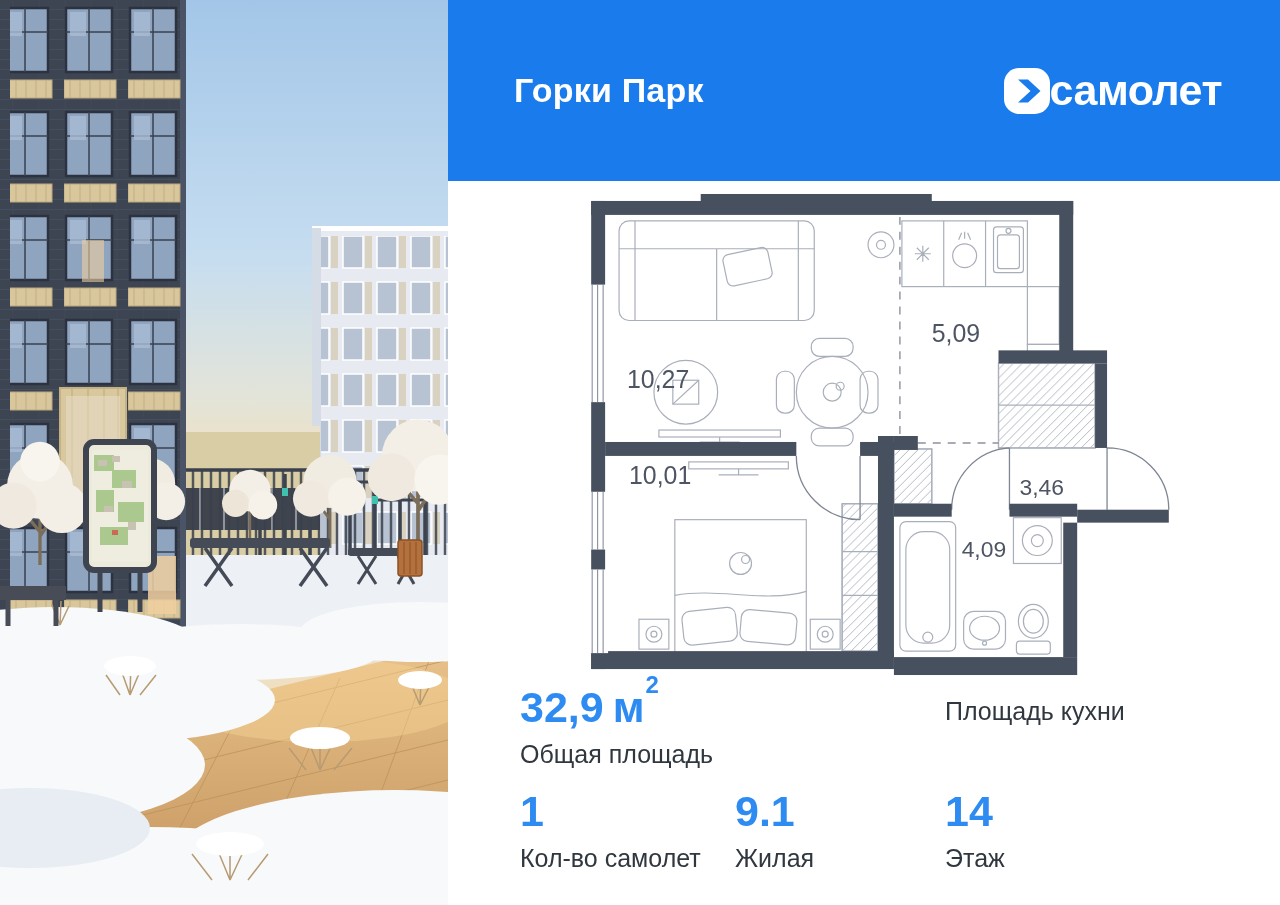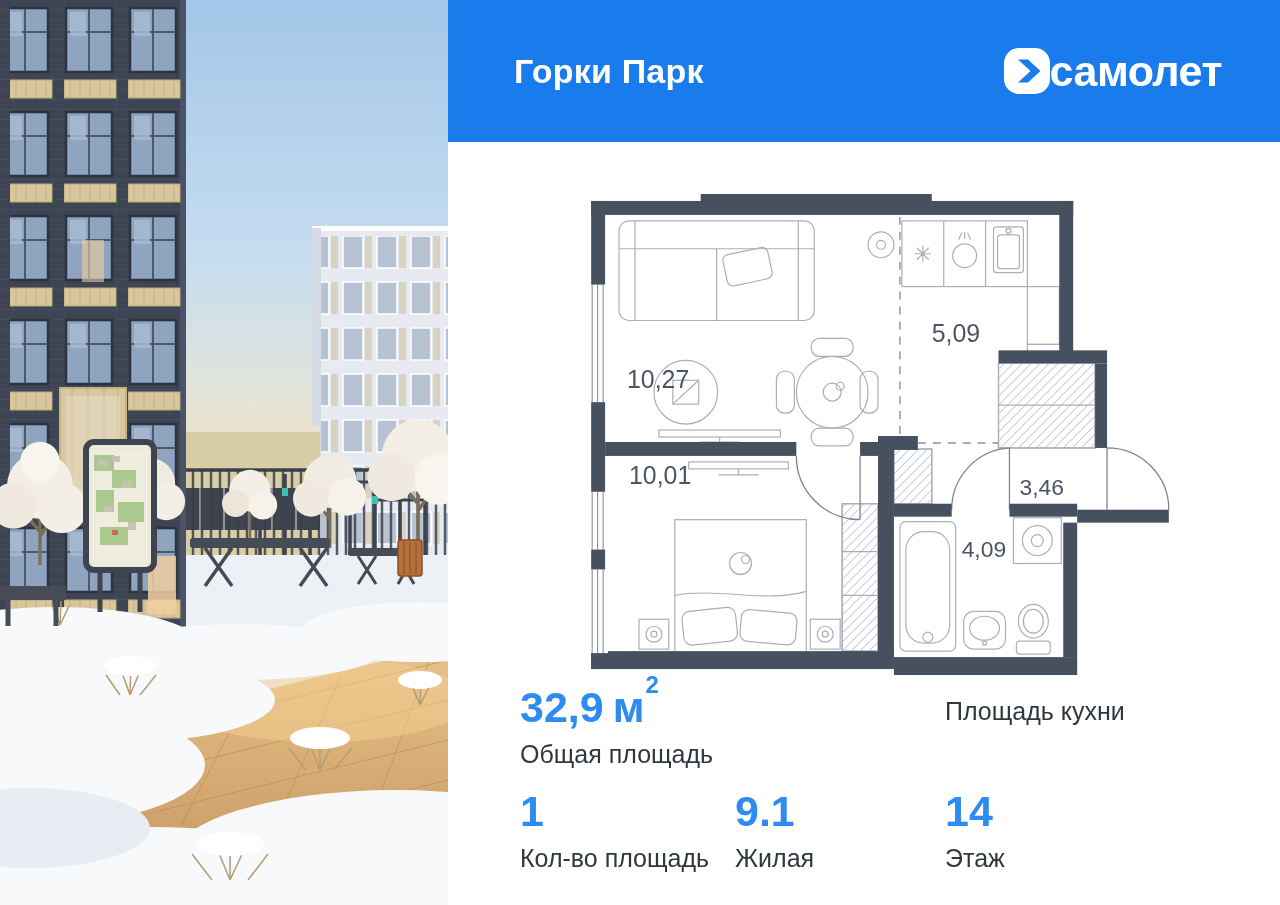--- a/index.html
+++ b/index.html
@@ -7,21 +7,21 @@
   body { font-family:"Liberation Sans", sans-serif; }
   .page { position:relative; width:1280px; height:905px; overflow:hidden; background:#ffffff; }
 
   
   .photo { position:absolute; left:0; top:0; width:448px; height:905px; overflow:hidden; }
   .photo svg { display:block; }
 
   
   .panel { position:absolute; left:448px; top:0; width:832px; height:905px; background:#ffffff; }
 
-  .header { position:absolute; left:0; top:0; width:832px; height:142px;
+  .header { position:absolute; left:0; top:0; width:832px; height:181px;
             background:#1a7bec; display:flex; align-items:center;
             justify-content:space-between; padding:0 58px 0 66px; }
   .project-title { color:#ffffff; font-size:34px; font-weight:700; letter-spacing:0.2px; }
   .brand { display:flex; align-items:center; gap:0; }
   .brand-mark { width:46px; height:46px; flex:0 0 auto; }
   .brand-name { color:#ffffff; font-size:43px; font-weight:700; letter-spacing:-0.5px; }
 
   .plan { position:absolute; left:133px; top:193px; width:592px; height:488px; }
 
   .stat { position:absolute; width:205px; }
@@ -394,21 +394,21 @@
 
     <div class="stat s0">
       <div class="stat-value"><span>32,9</span><span class="unit">м</span><sup>2</sup></div>
       <div class="stat-label">Общая площадь</div>
     </div>
     <div class="stat s2">
       <div class="stat-label">Площадь кухни</div>
     </div>
     <div class="stat s3">
       <div class="stat-value"><span>1</span><span class="unit"></span><sup></sup></div>
-      <div class="stat-label">Кол-во площадь</div>
+      <div class="stat-label">Кол-во самолет</div>
     </div>
     <div class="stat s4">
       <div class="stat-value"><span>9.1</span><span class="unit"></span><sup></sup></div>
       <div class="stat-label">Жилая</div>
     </div>
     <div class="stat s5">
       <div class="stat-value"><span>14</span><span class="unit"></span><sup></sup></div>
       <div class="stat-label">Этаж</div>
     </div>
 

